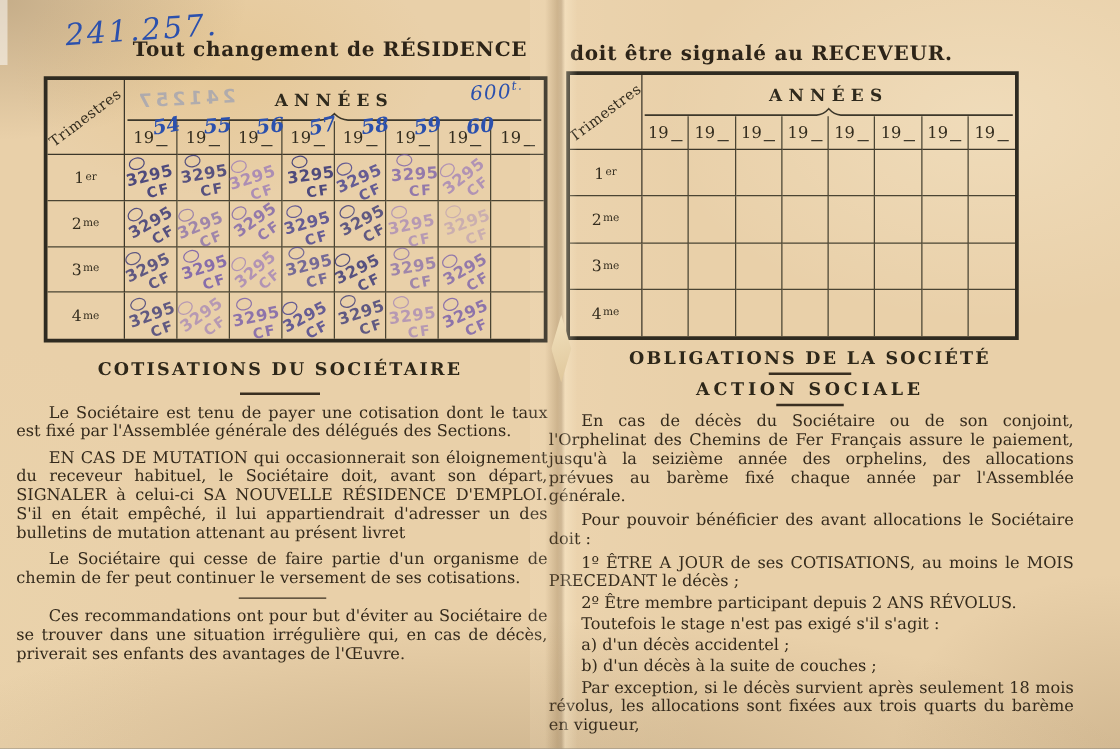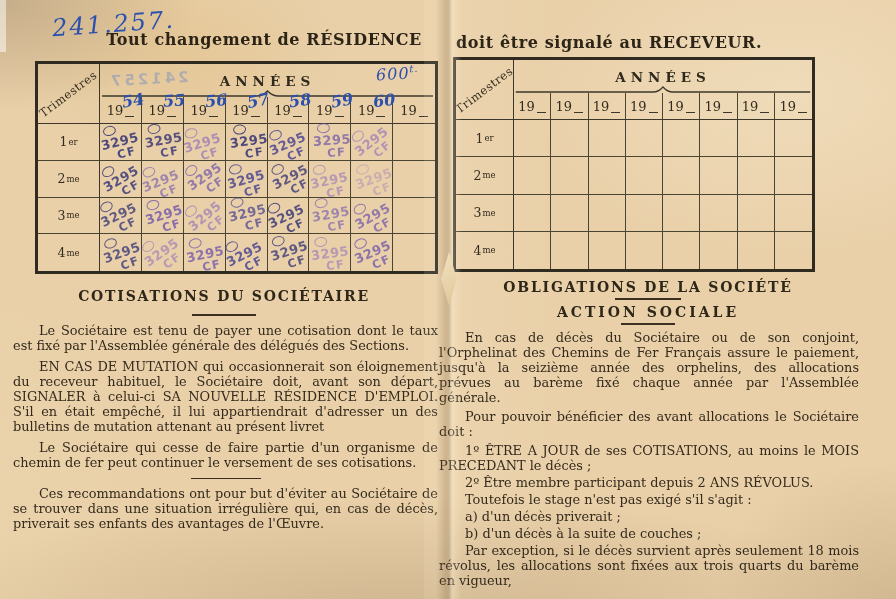--- a/index.html
+++ b/index.html
@@ -470,21 +470,21 @@
     <h2 class="heading h-right1">OBLIGATIONS DE LA SOCIÉTÉ</h2>
     <div class="rule r-right1"></div>
     <h2 class="heading h-right2">ACTION SOCIALE</h2>
     <div class="rule r-right2"></div>
     <div class="text-block tb-right">
       <p>En cas de décès du Sociétaire ou de son conjoint, l'Orphelinat des Chemins de Fer Français assure le paiement, jusqu'à la seizième année des orphelins, des allocations prévues au barème fixé chaque année par l'Assemblée générale.</p>
       <p>Pour pouvoir bénéficier des avant allocations le Sociétaire doit :</p>
       <p class="tight">1º ÊTRE A JOUR de ses COTISATIONS, au moins le MOIS PRECEDANT le décès ;</p>
       <p class="tight">2º Être membre participant depuis 2 ANS RÉVOLUS.</p>
       <p class="tight">Toutefois le stage n'est pas exigé s'il s'agit :</p>
-      <p class="tight">a) d'un décès priverait ;</p>
+      <p class="tight">a) d'un décès accidentel ;</p>
       <p class="tight">b) d'un décès à la suite de couches ;</p>
       <p>Par exception, si le décès survient après seulement 18 mois révolus, les allocations sont fixées aux trois quarts du barème en vigueur,</p>
     </div>
   </section>
 
   <div class="fold"></div>
   <div class="staple"></div>
 </div>
 
 </body></html>

